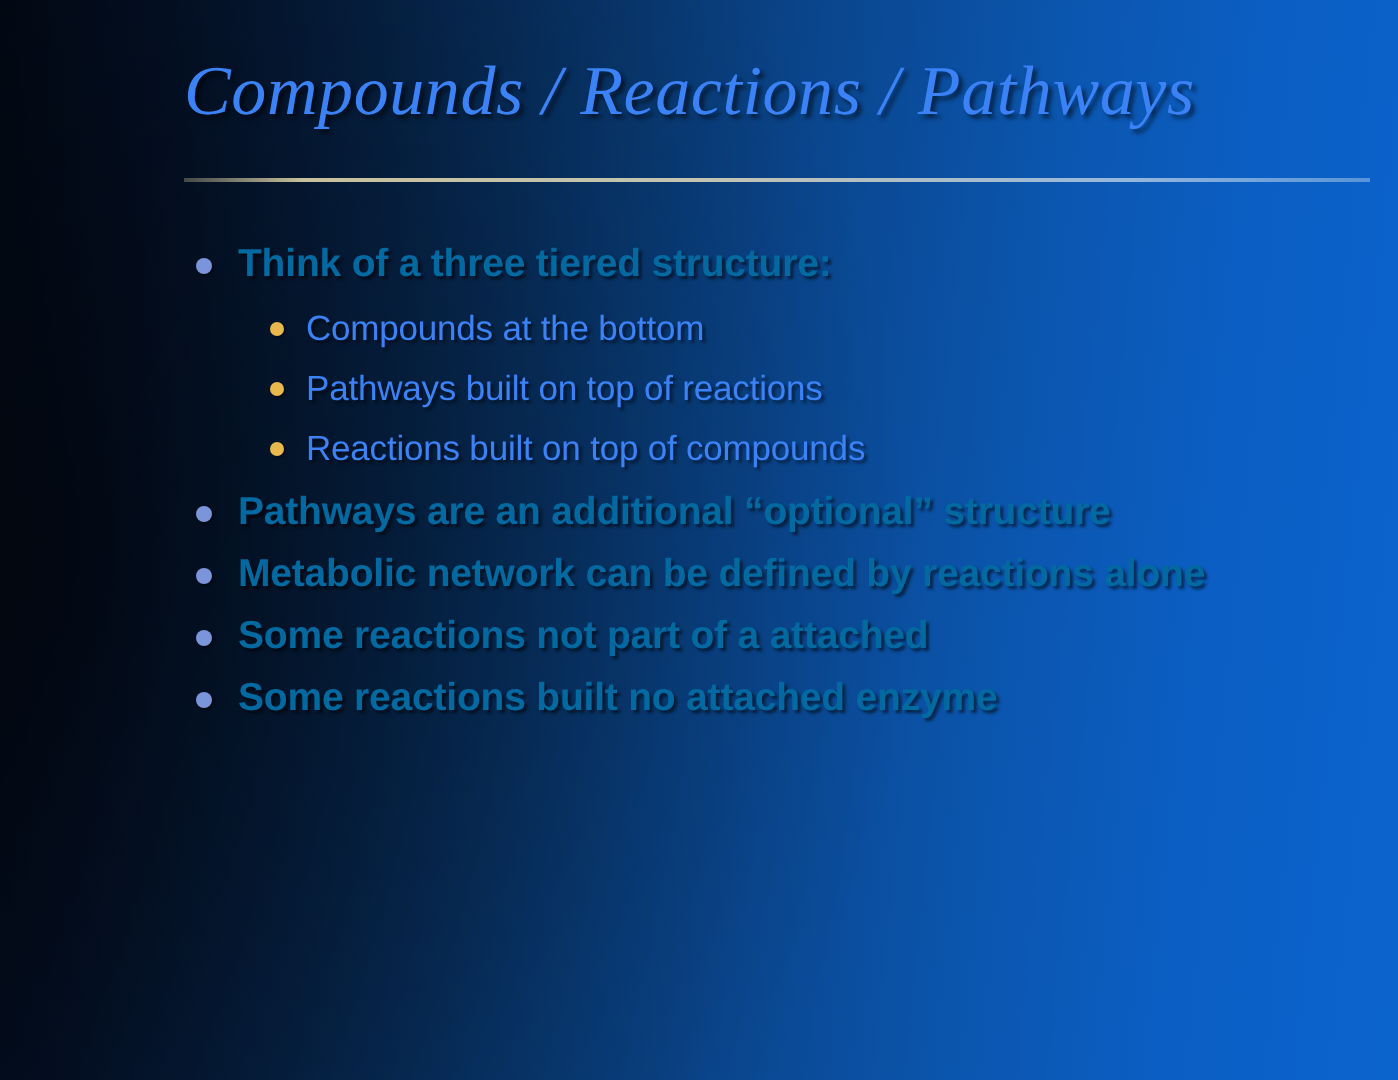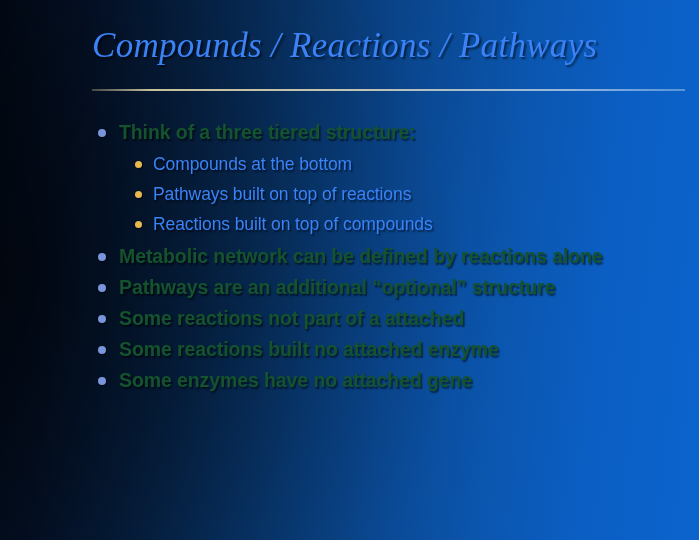--- a/index.html
+++ b/index.html
@@ -118,21 +118,21 @@
     box-sizing: border-box;
   }
 
   
   .bullet.lvl1 {
     padding-left: 23px;
     margin-bottom: 6px;
     font-size: 19.5px;
     font-weight: bold;
     line-height: 25px;
-    color: #14532d;
+    color: #0369a1;
     text-shadow: 1.5px 1.5px 1.5px rgba(0,0,0,0.55);
     letter-spacing: -0.1px;
   }
   .bullet.lvl1 > .dot {
     position: absolute;
     left: 2px;
     top: 9px;
     width: 8px;
     height: 8px;
     border-radius: 50%;
@@ -194,40 +194,36 @@
         <div class="bullet lvl2">
           <span class="dot"></span>
           <span>Pathways built on top of reactions</span>
         </div>
         <div class="bullet lvl2">
           <span class="dot"></span>
           <span>Reactions built on top of compounds</span>
         </div>
       </div>
 
+      <div class="bullet lvl1">
+        <span class="dot"></span>
+        <span>Pathways are an additional “optional” structure</span>
+      </div>
+
       <div class="bullet lvl1 spacer-top">
         <span class="dot"></span>
         <span>Metabolic network can be defined by reactions alone</span>
       </div>
 
       <div class="bullet lvl1">
         <span class="dot"></span>
-        <span>Pathways are an additional “optional” structure</span>
-      </div>
-
-      <div class="bullet lvl1">
-        <span class="dot"></span>
         <span>Some reactions not part of a attached</span>
       </div>
 
       <div class="bullet lvl1">
         <span class="dot"></span>
         <span>Some reactions built no attached enzyme</span>
       </div>
 
-      <div class="bullet lvl1">
-        <span class="dot"></span>
-        <span>Some enzymes have no attached gene</span>
-      </div>
 
     </div>
   </div>
 </div>
 
 </body></html>

